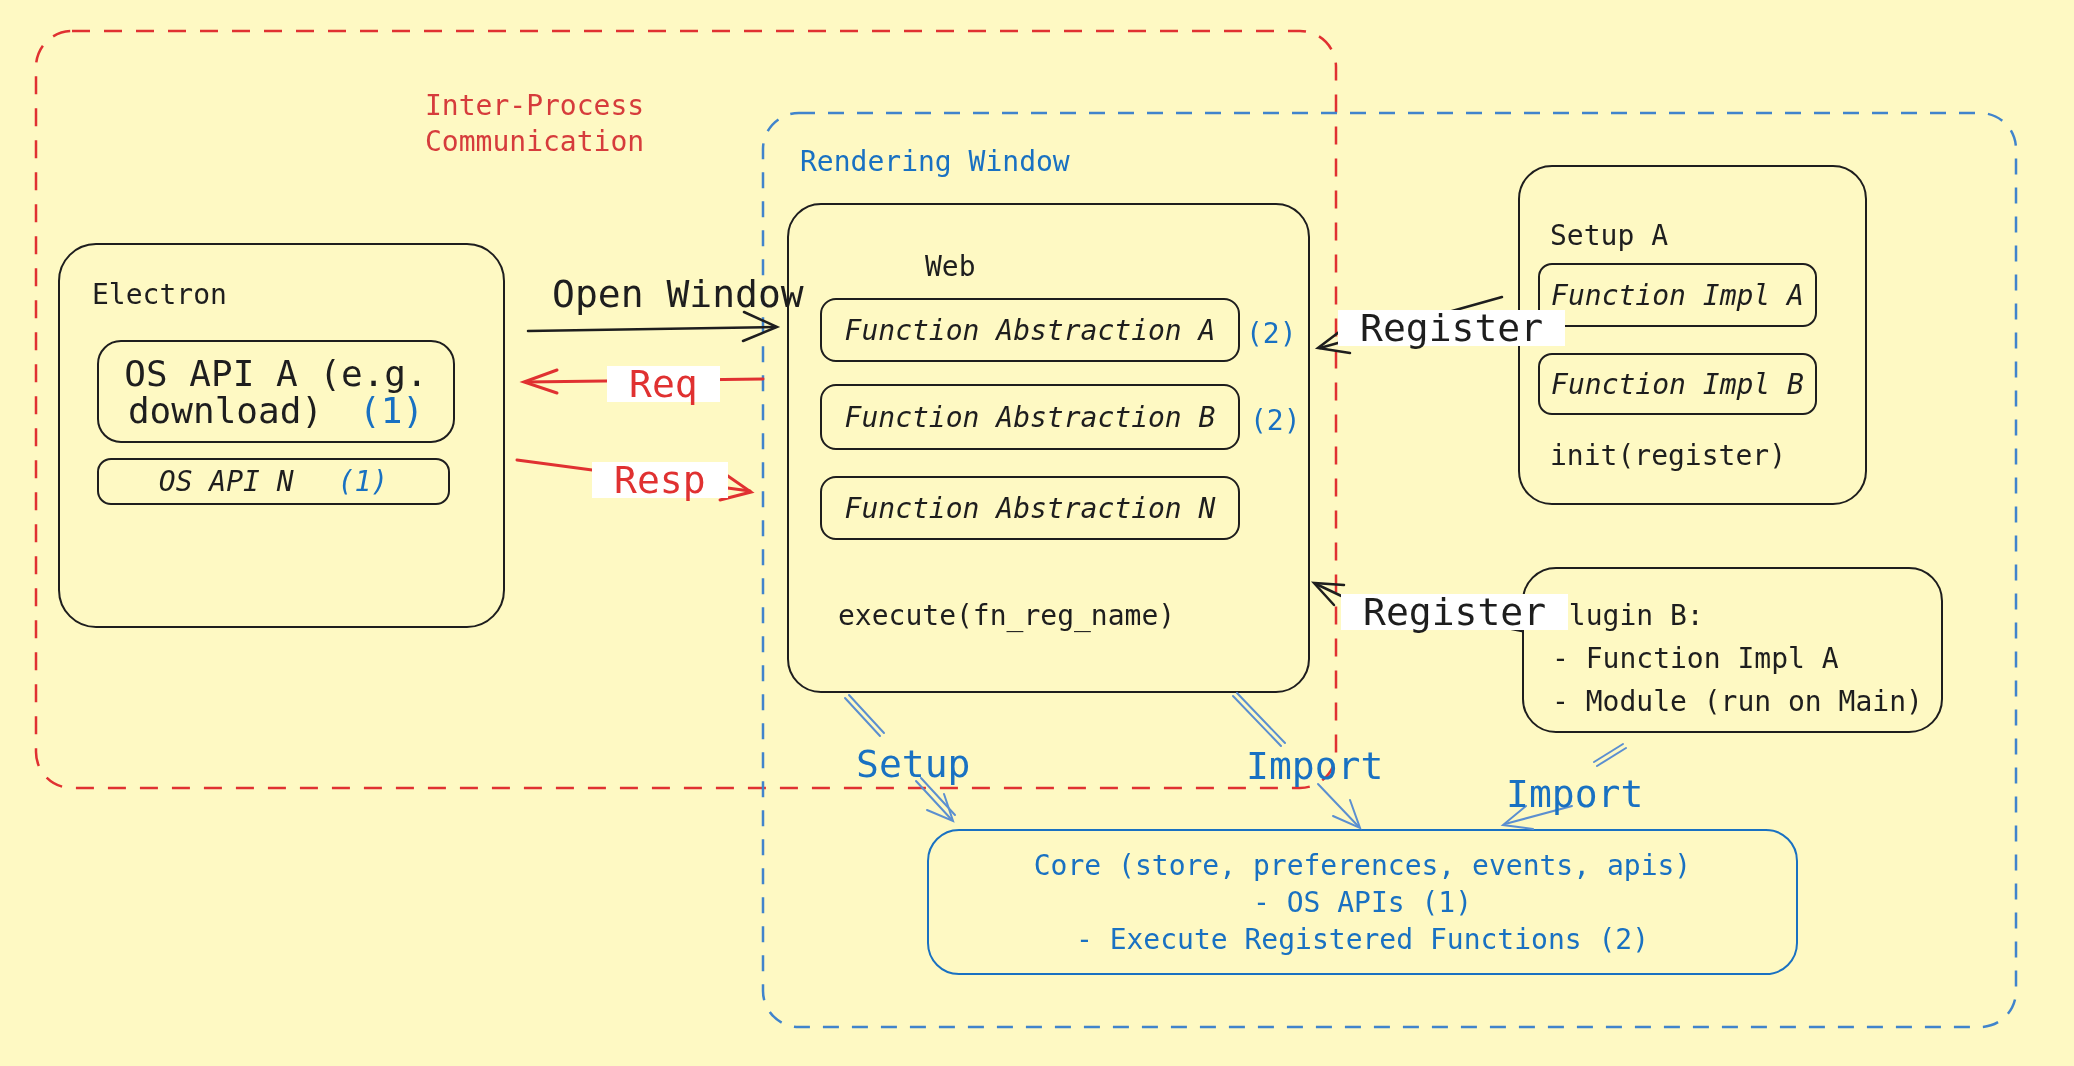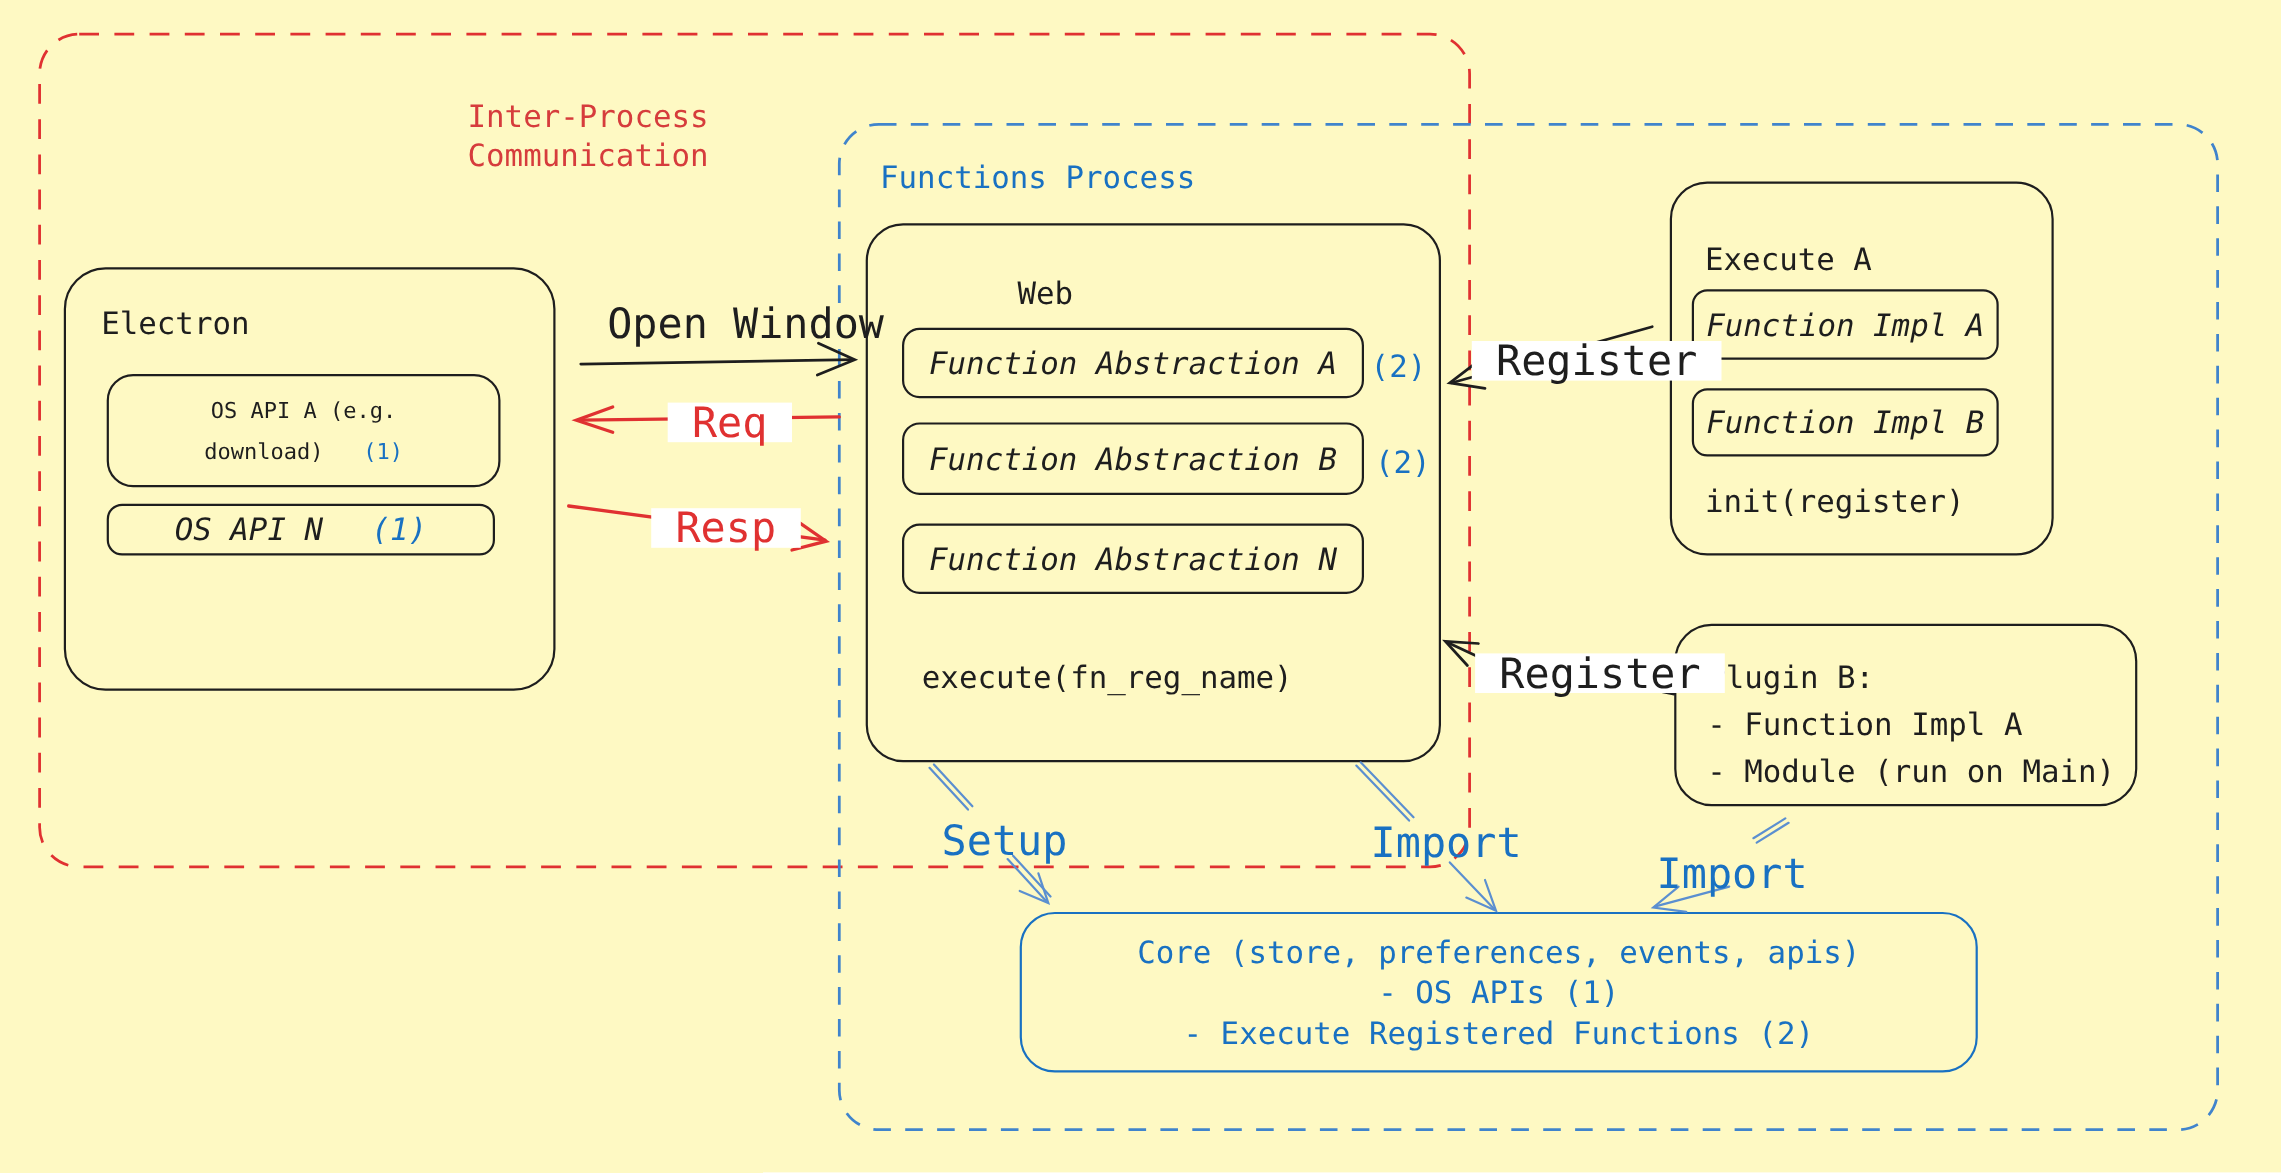--- a/index.html
+++ b/index.html
@@ -24,36 +24,36 @@
   .arrow-lbl.blue { color:#1971c2; }
   .cell { display:flex; align-items:center; justify-content:center; font-size:28px;font-style:italic; }
   .cell .badge { color:#1971c2; }
   .badge-out { position:absolute; font-size:28px; color:#1971c2; z-index:1; }
   .stack { position:absolute; font-size:28px; z-index:1; }
   .stack div { line-height:43px; }
   .core-text {
     display:flex; flex-direction:column; align-items:center; justify-content:center;
     height:100%; color:#1971c2; font-size:28px; line-height:37px; text-align:center;
   }
-  .two-line { display:flex; flex-direction:column; align-items:center; justify-content:center; height:100%; font-size:20px; line-height:37px; }
+  .two-line { display:flex; flex-direction:column; align-items:center; justify-content:center; height:100%; font-size:36px; line-height:37px; }
   .two-line .row2 { display:flex; gap:36px; }
 </style>
 </head>
 <body>
 
 <div id="canvas">
 
   <svg id="bg-layer" class="layer" width="2074" height="1066" viewBox="0 0 2074 1066">
     <rect x="36" y="31" width="1300" height="757" rx="36" fill="none" stroke="#e03131" stroke-width="2.5" stroke-dasharray="18 14"></rect>
     <rect x="763" y="113" width="1253" height="914" rx="36" fill="none" stroke="#4084cc" stroke-width="2.5" stroke-dasharray="16 13"></rect>
   </svg>
 
   <div class="lbl red" style="left:425px; top:88px;">Inter-Process
 Communication</div>
-  <div class="lbl blue" style="left:800px; top:144px;">Functions Process</div>
+  <div class="lbl blue" style="left:800px; top:144px;">Rendering Window</div>
 
   <div class="box" style="left:58px; top:243px; width:447px; height:385px; border-radius:38px;"></div>
   <div class="lbl" style="left:92px; top:277px;">Electron</div>
 
   <div class="box" style="left:97px; top:340px; width:358px; height:103px; border-radius:24px;">
     <div class="two-line">
       <div>OS API A (e.g.</div>
       <div class="row2">
         <span>download)</span>
         <span class="badge" style="color:#1971c2;">(1)</span>
@@ -81,21 +81,21 @@
   </div>
   <div class="badge-out" style="left:1250px; top:404px;">(2)</div>
 
   <div class="box" style="left:820px; top:476px; width:420px; height:64px; border-radius:16px;">
     <div class="cell" style="height:100%;">Function Abstraction N</div>
   </div>
 
   <div class="lbl" style="left:838px; top:598px;">execute(fn_reg_name)</div>
 
   <div class="box" style="left:1518px; top:165px; width:349px; height:340px; border-radius:34px;"></div>
-  <div class="lbl" style="left:1550px; top:218px;">Execute A</div>
+  <div class="lbl" style="left:1550px; top:218px;">Setup A</div>
   <div class="box" style="left:1538px; top:263px; width:279px; height:64px; border-radius:14px;">
     <div class="cell" style="height:100%;">Function Impl A</div>
   </div>
   <div class="box" style="left:1538px; top:353px; width:279px; height:62px; border-radius:14px;">
     <div class="cell" style="height:100%;">Function Impl B</div>
   </div>
   <div class="lbl" style="left:1550px; top:438px;">init(register)</div>
 
   <div class="box" style="left:1522px; top:567px; width:421px; height:166px; border-radius:34px;"></div>
   <div class="stack" style="left:1552px; top:594px;">

